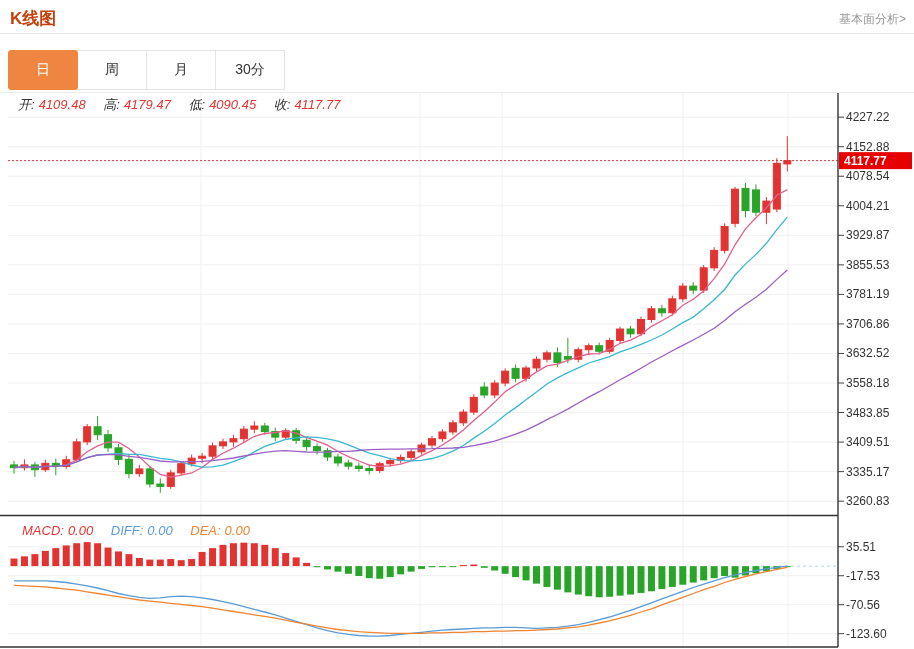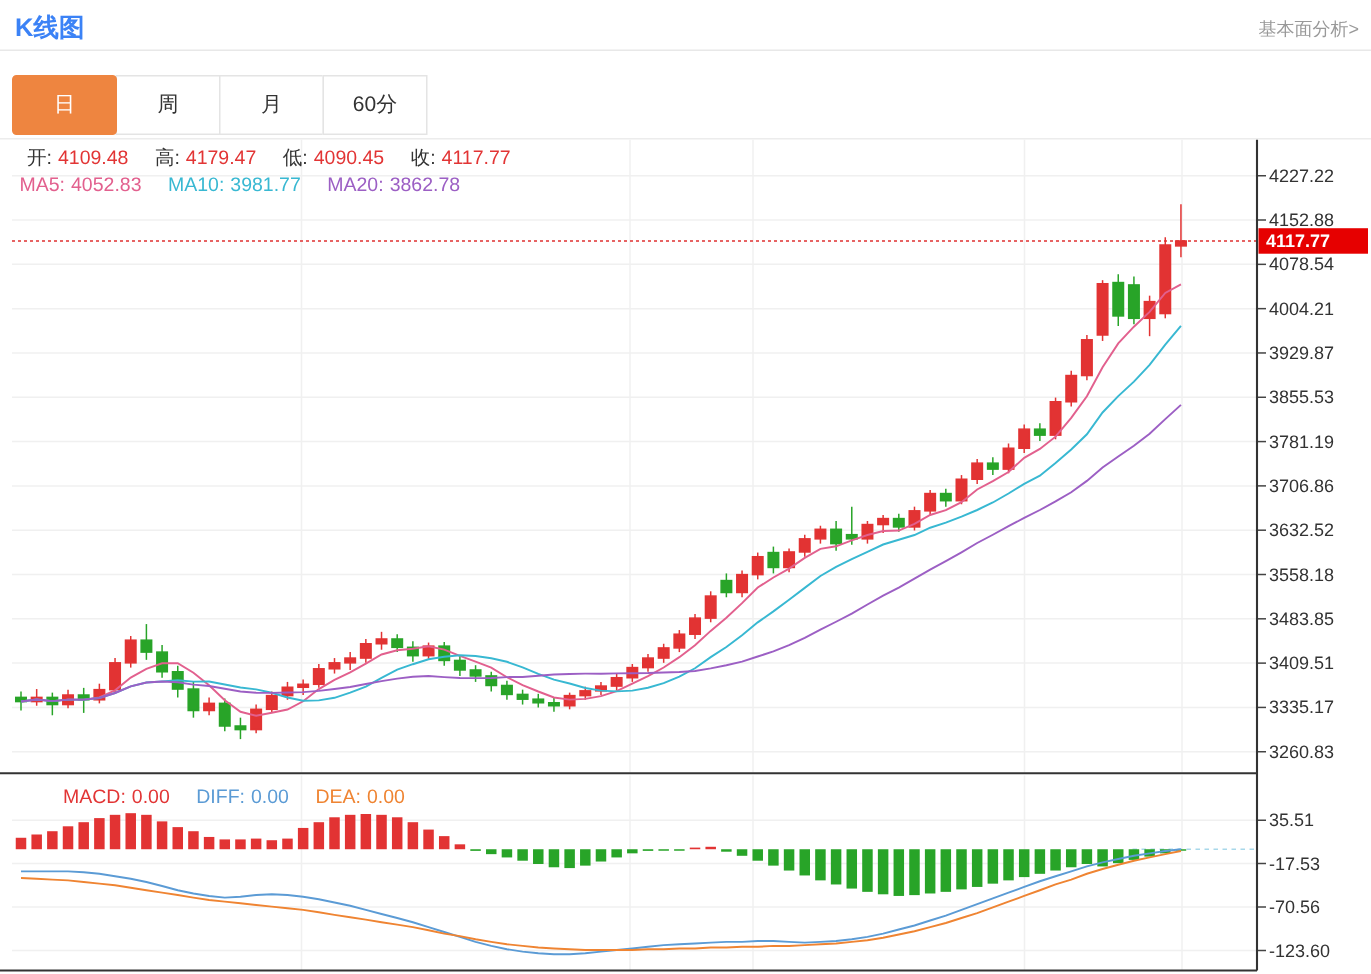--- a/index.html
+++ b/index.html
@@ -1,49 +1,49 @@
 <!DOCTYPE html>
 <html><head>
 <meta charset="utf-8">
 <style>
   html,body{margin:0;padding:0;}
   body{
     width:914px;height:649px;position:relative;background:#fff;overflow:hidden;
     font-family:"Liberation Sans","DejaVu Sans",sans-serif;
   }
-  .page-title{position:absolute;top:7px;left:10px;font-size:17px;font-weight:bold;color:#3b82f6;}
+  .page-title{position:absolute;top:7px;left:10px;font-size:17px;font-weight:bold;color:#c2410c;}
   .fund-link{position:absolute;top:11px;right:8px;font-size:12px;color:#999;cursor:pointer;text-decoration:none;}
   .header-divider{position:absolute;top:33px;left:0;width:914px;height:0;border-top:1px solid #e8e8e8;}
   .tabs{position:absolute;top:50px;left:8px;display:flex;}
   .tab{
     width:70px;height:40px;box-sizing:border-box;border:1px solid #e4e4e4;margin-left:-1px;
     display:flex;align-items:center;justify-content:center;font-size:14px;color:#333;
     background:#fff;cursor:pointer;
   }
   .tab:first-child{margin-left:0;}
   .tab.active{color:#fff;border-radius:3px;z-index:2;}
   .chart-wrap{position:absolute;top:92px;left:0;width:914px;height:557px;border-top:1px solid #ececec;}
   .chart-wrap svg{position:absolute;top:0;left:0;}
-  .legend-row{position:absolute;left:18px;font-size:13px;white-space:nowrap;z-index:3;}
+  .legend-row{position:absolute;left:18px;font-size:13px;white-space:nowrap;z-index:3;font-style:italic;}
   .legend-row span{margin-right:4px;}
   .legend-row .gap{margin-right:14px;}
   .lbl{color:#333;}
 </style>
 <style>.val-red{color:#e23535;} .tab.active{background:#ee8540;border-color:#ee8540;}.ma5-c{color:#e2608e;} .ma10-c{color:#38b8d2;} .ma20-c{color:#9c5fc4;}.macd-c{color:#e23535;} .diff-c{color:#5b9bd5;} .dea-c{color:#ef8432;}.fund-link{color:#999999;text-align:center;}</style></head>
 <body>
 
 <div class="page-title">K线图</div>
 <a class="fund-link">基本面分析&gt;</a>
 <div class="header-divider"></div>
 
 <div class="tabs">
   <div class="tab active">日</div>
   <div class="tab">周</div>
   <div class="tab">月</div>
-  <div class="tab">60分</div>
+  <div class="tab">30分</div>
 </div>
 
 <div class="chart-wrap">
   <svg id="chart-svg" width="914" height="557">
       <line x1="201" y1="0" x2="201" y2="422" stroke="#f0f0f0" stroke-width="1"></line>
       <line x1="201" y1="424" x2="201" y2="554" stroke="#f0f0f0" stroke-width="1"></line>
       <line x1="420" y1="0" x2="420" y2="422" stroke="#f0f0f0" stroke-width="1"></line>
       <line x1="420" y1="424" x2="420" y2="554" stroke="#f0f0f0" stroke-width="1"></line>
       <line x1="502" y1="0" x2="502" y2="422" stroke="#f0f0f0" stroke-width="1"></line>
       <line x1="502" y1="424" x2="502" y2="554" stroke="#f0f0f0" stroke-width="1"></line>
@@ -344,24 +344,19 @@
       <polyline points="14,492.3 24.45,492.8 34.9,493.4 45.349999999999994,493.9 55.8,495.0 66.25,496.1 76.69999999999999,497.2 87.14999999999999,498.8 97.6,500.5 108.05,502.1 118.5,503.7 128.95,505.4 139.39999999999998,507.0 149.85,508.1 160.29999999999998,509.2 170.75,510.3 181.2,511.4 191.64999999999998,512.5 202.1,513.6 212.54999999999998,515.2 223,516.9 233.45,518.5 243.89999999999998,520.1 254.35,521.8 264.79999999999995,523.4 275.25,525.1 285.7,527.2 296.15,529.4 306.59999999999997,531.1 317.04999999999995,533.2 327.5,534.9 337.95,536.5 348.4,537.6 358.84999999999997,538.7 369.29999999999995,539.3 379.75,539.8 390.2,540.3 400.65,540.3 411.09999999999997,540.3 421.54999999999995,540.3 432,539.8 442.45,539.8 452.9,539.3 463.34999999999997,539.3 473.79999999999995,538.7 484.24999999999994,538.7 494.7,538.2 505.15,538.2 515.5999999999999,537.6 526.05,537.6 536.5,537.1 546.9499999999999,536.5 557.4,536.0 567.8499999999999,534.9 578.3,533.8 588.75,532.2 599.1999999999999,530.0 609.65,527.8 620.0999999999999,525.1 630.55,522.3 641,519.0 651.4499999999999,515.8 661.9,511.9 672.3499999999999,508.1 682.8,504.3 693.25,500.5 703.6999999999999,496.6 714.15,493.4 724.5999999999999,489.5 735.05,486.3 745.5,483.5 755.9499999999999,480.8 766.4,478.6 776.8499999999999,476.4 787.3,474.3" fill="none" stroke="#ef8432" stroke-width="1.3"></polyline>
     </svg>
 
   <div class="legend-row" style="top:3px;">
     <span class="lbl">开:</span><span class="val-red gap">4109.48</span>
     <span class="lbl">高:</span><span class="val-red gap">4179.47</span>
     <span class="lbl">低:</span><span class="val-red gap">4090.45</span>
     <span class="lbl">收:</span><span class="val-red">4117.77</span>
   </div>
 
-  <div class="legend-row" style="top:22px;left:13px;">
-    <span class="ma5-c">MA5:</span><span class="ma5-c gap">4052.83</span>
-    <span class="ma10-c">MA10:</span><span class="ma10-c gap">3981.77</span>
-    <span class="ma20-c">MA20:</span><span class="ma20-c">3862.78</span>
-  </div>
-
-  <div class="legend-row" style="top:430px;left:22px;margin-left:20px;">
+
+  <div class="legend-row" style="top:430px;left:22px;">
     <span class="macd-c">MACD:</span><span class="macd-c gap">0.00</span>
     <span class="diff-c">DIFF:</span><span class="diff-c gap">0.00</span>
     <span class="dea-c">DEA:</span><span class="dea-c">0.00</span>
   </div>
 </div>
 
 </body></html>

